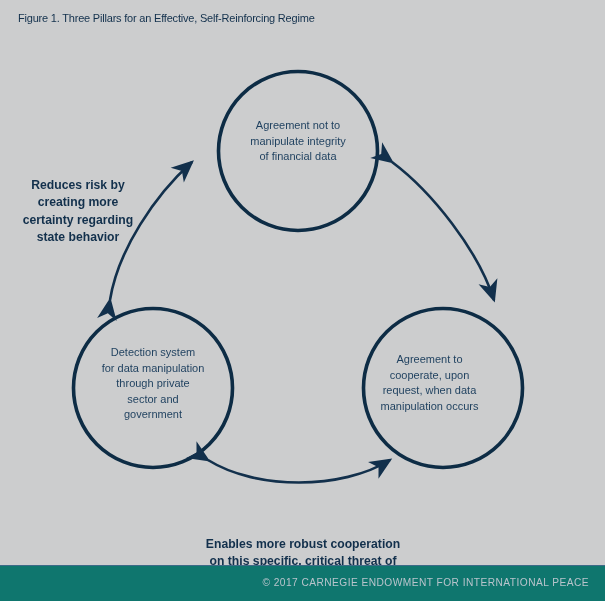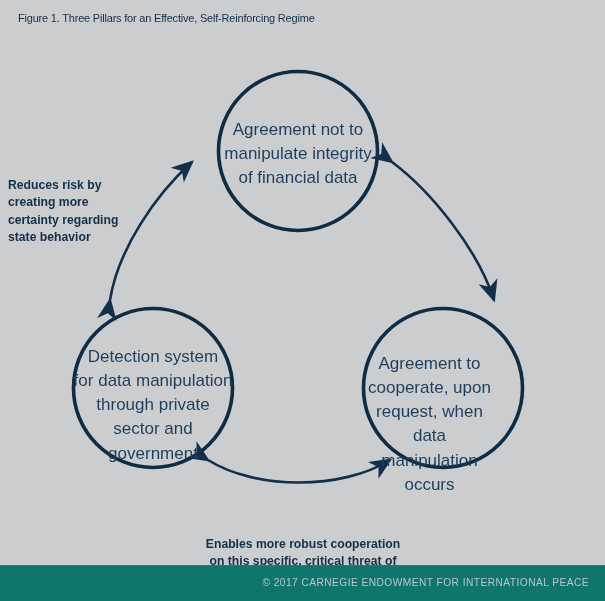--- a/index.html
+++ b/index.html
@@ -41,21 +41,21 @@
     left: 0; top: 0;
     width: 605px;
     height: 601px;
   }
 
   
   .node-label {
     position: absolute;
     text-align: center;
     color: #1d3f5e;
-    font-size: 17px;
+    font-size: 11px;
     line-height: 1.42;
     font-weight: normal;
     white-space: pre-line;
   }
   #node-top-label {
     left: 218px; top: 118px;
     width: 160px;
   }
   #node-left-label {
     left: 73px; top: 345px;
@@ -71,21 +71,21 @@
     position: absolute;
     color: #12304c;
     font-size: 12.2px;
     font-weight: bold;
     line-height: 1.42;
     white-space: pre-line;
   }
   #edge-left-label {
     left: 8px; top: 177px;
     width: 140px;
-    text-align: left;
+    text-align: center;
   }
   #edge-right-label {
     left: 455px; top: 165px;
     width: 146px;
     text-align: left;
   }
   #edge-bottom-label {
     left: 155px; top: 496px;
     width: 296px;
     text-align: center;

